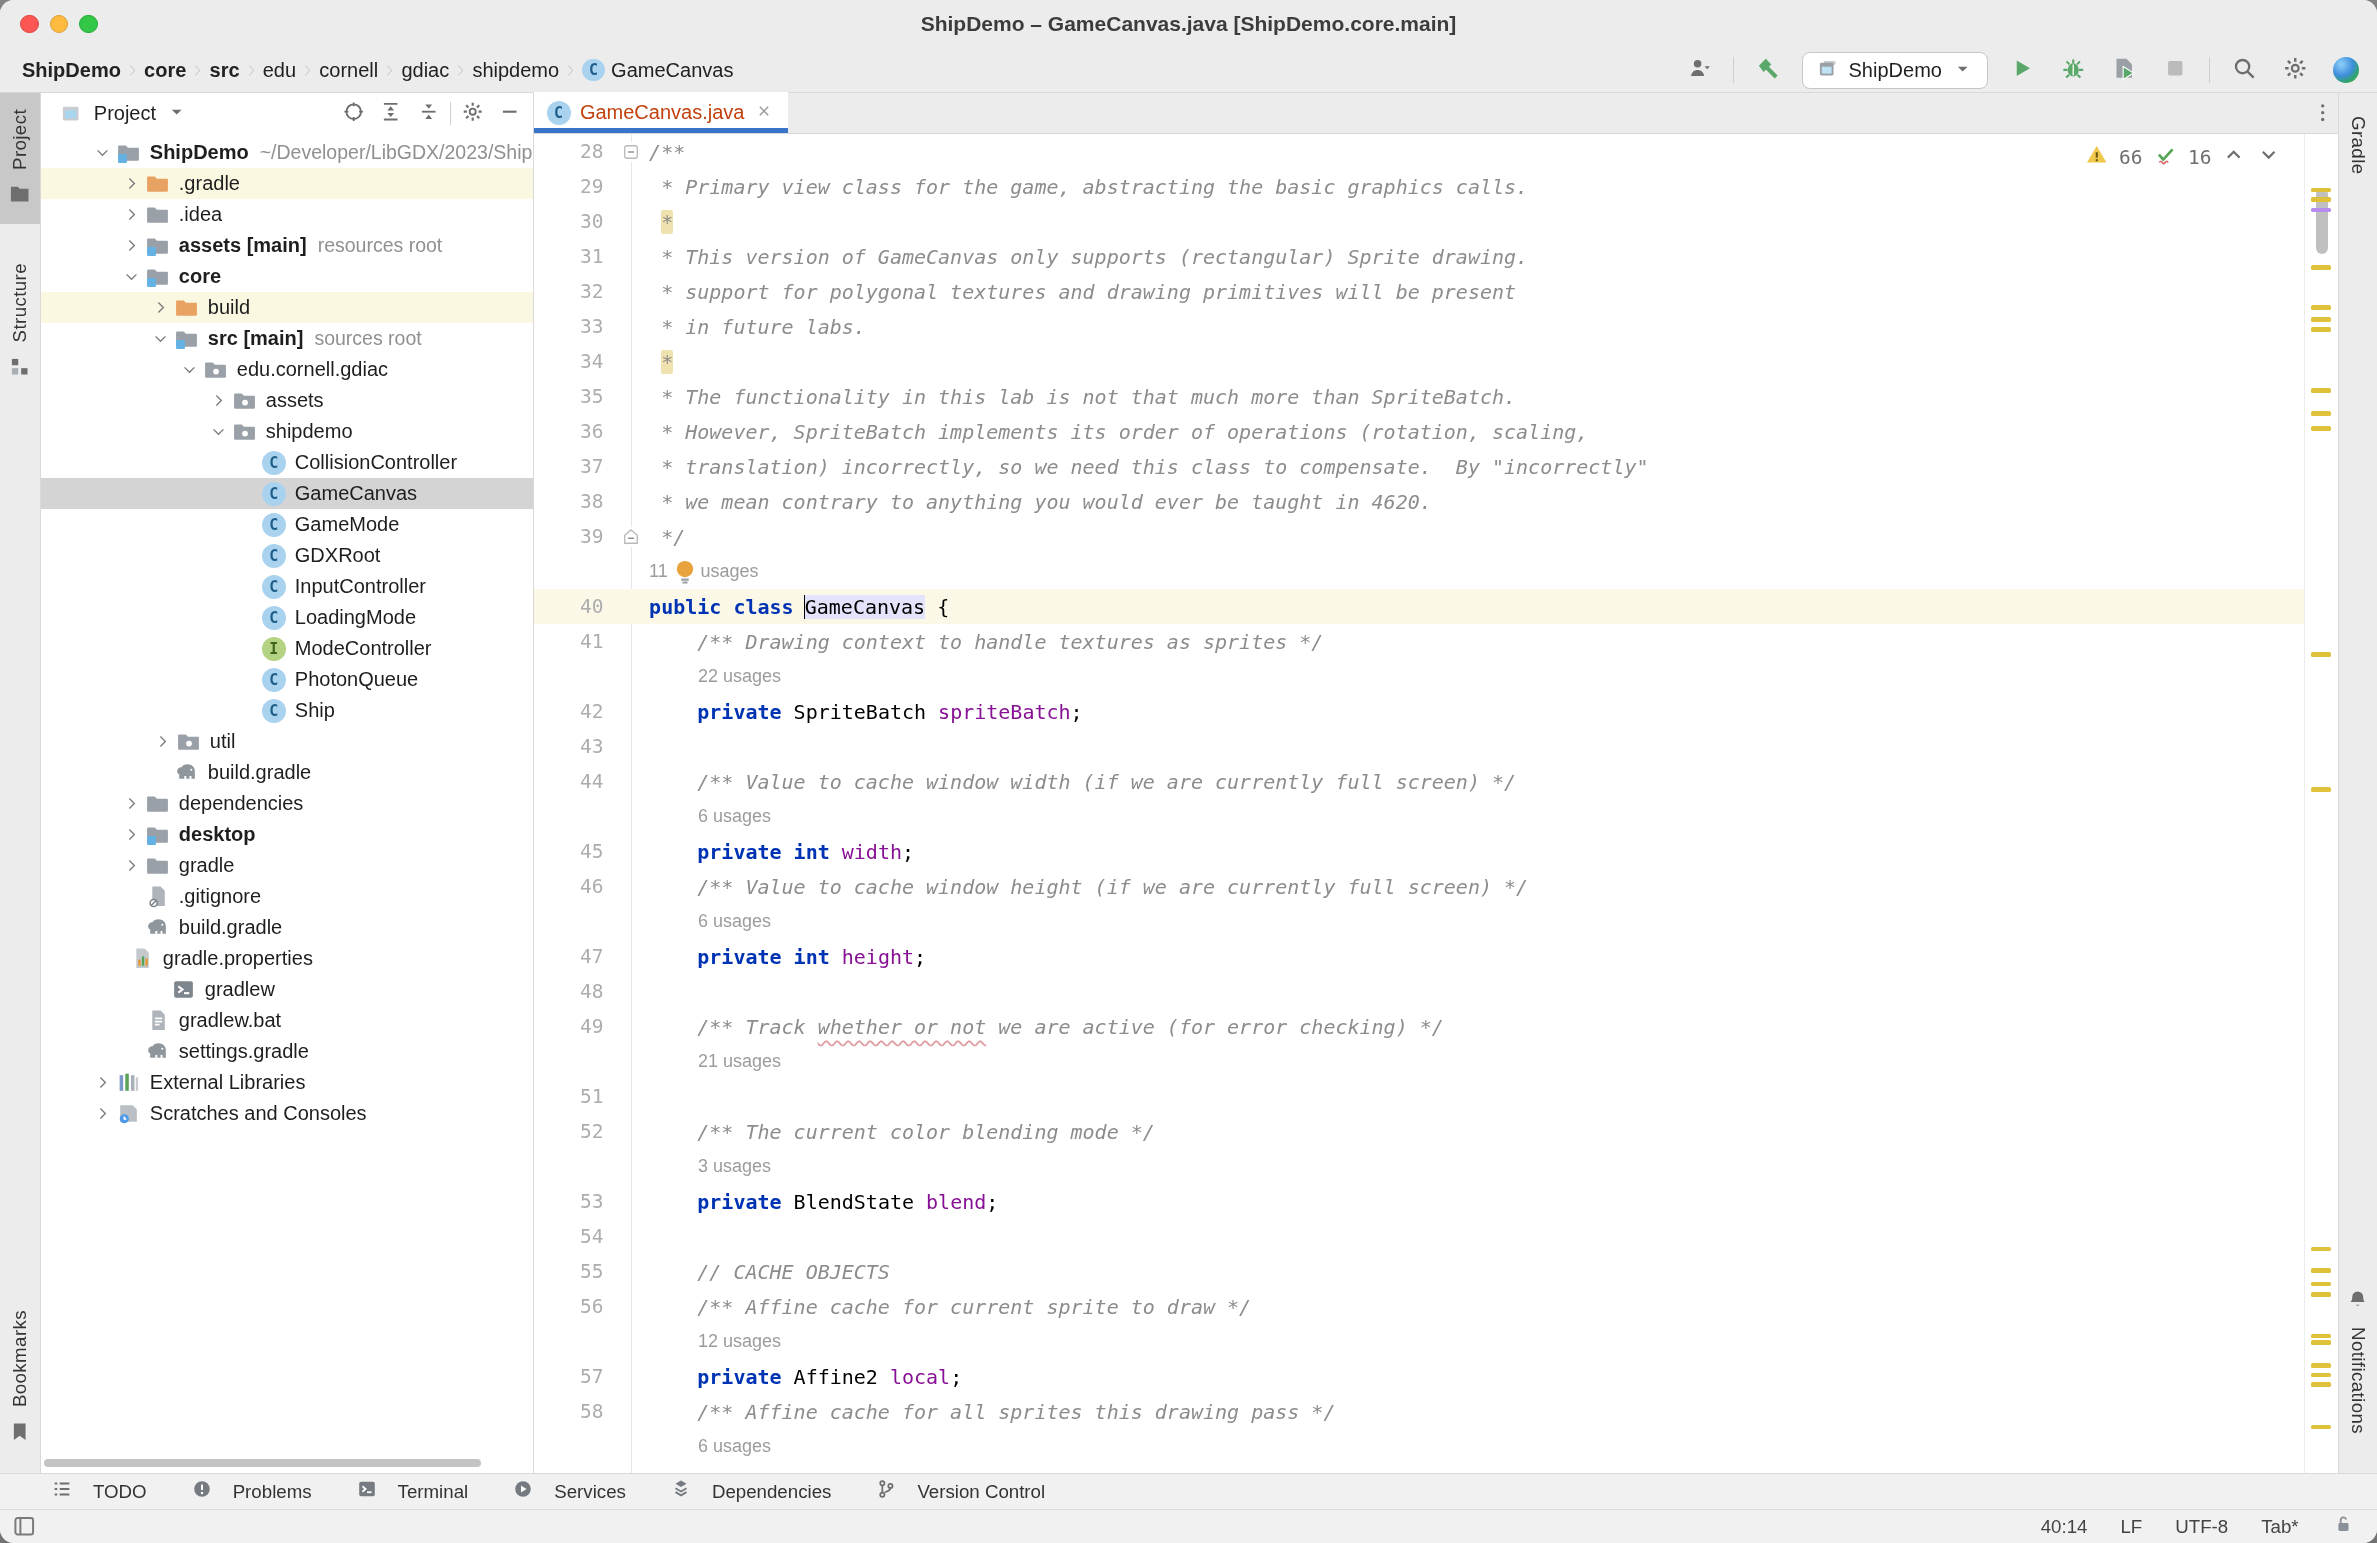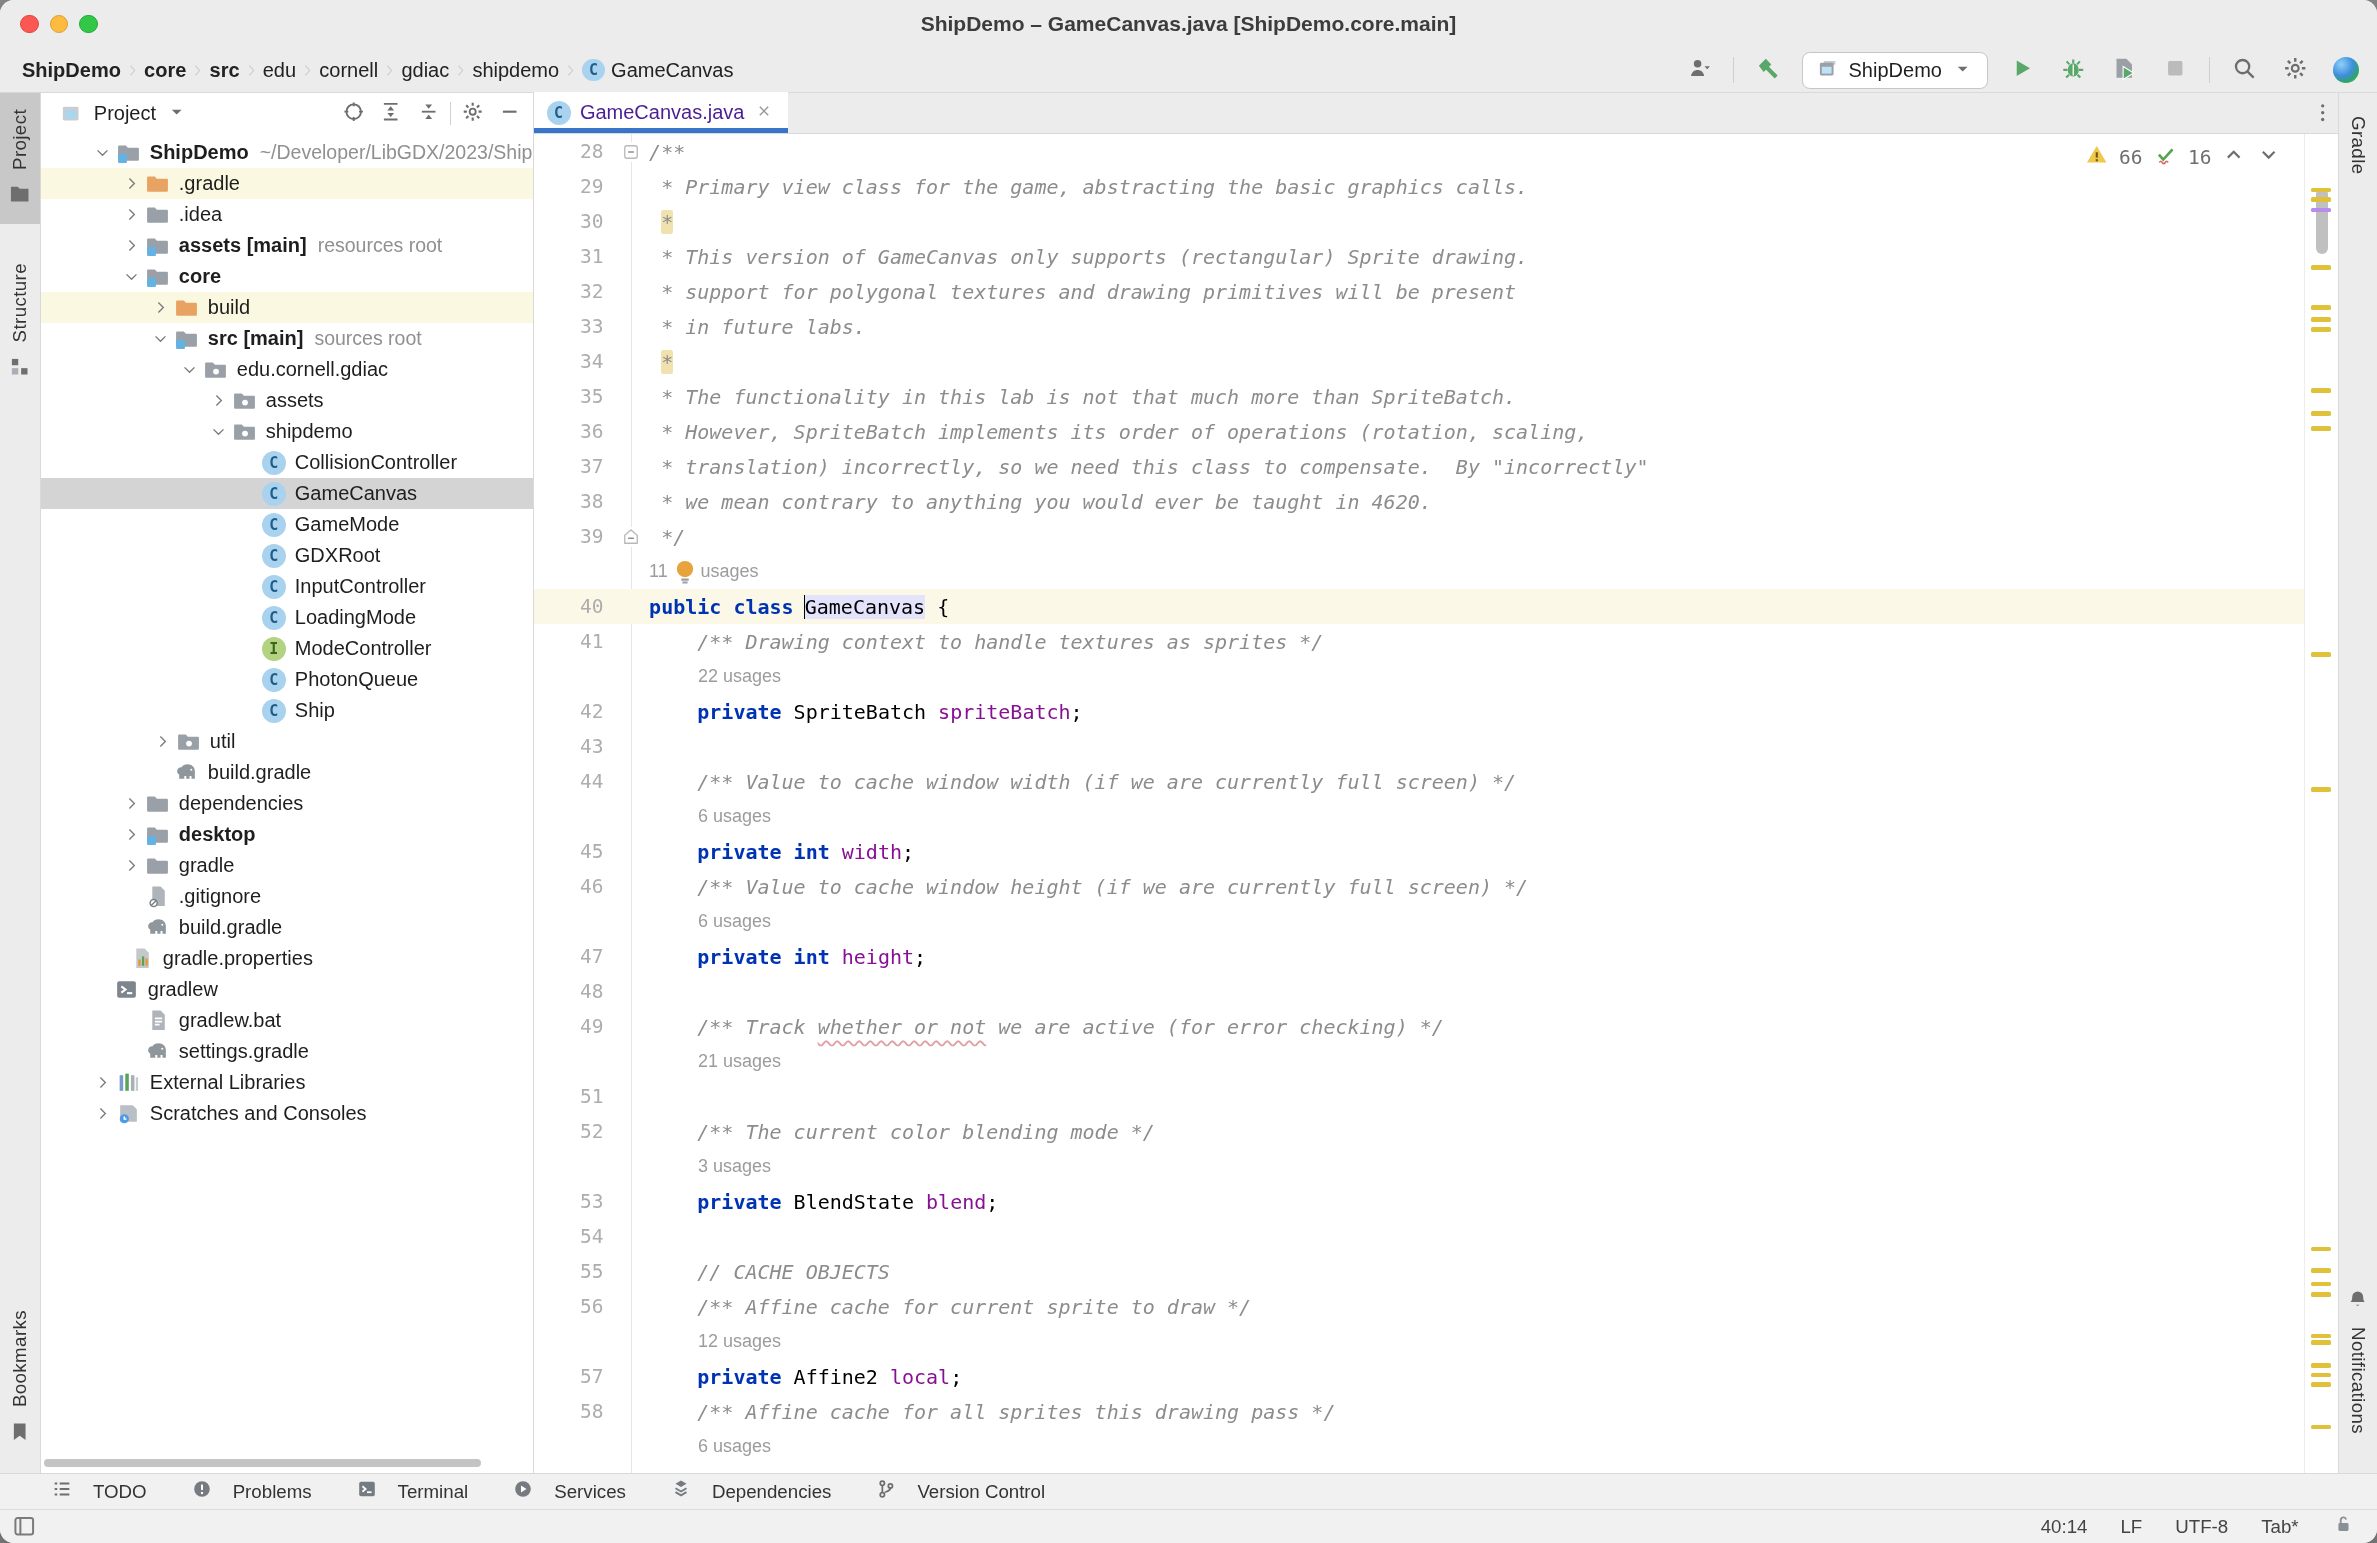--- a/index.html
+++ b/index.html
@@ -57,21 +57,21 @@
   .badge.c{background:#a9d2ef;color:#1d5d88;}
   .badge.i{background:#b3d282;color:#3f651c;}
   .tlabel.bold{font-weight:700;}
   .tsec{color:#909090;margin-left:11px;font-size:19.5px;}
   .hscroll{position:absolute;bottom:6.2px;left:3.1px;height:7.8px;width:437px;border-radius:3.9px;background:#c4c4c4;}
   
   .editorcol{flex:1;display:flex;flex-direction:column;min-width:0;}
   .tabstrip{height:41px;background:#ececec;border-bottom:0.8px solid #d9d9d9;display:flex;align-items:flex-end;flex:none;position:relative;}
   .etab{height:41px;background:#fff;display:flex;align-items:center;gap:9.4px;padding:0 14px 0 12.5px;position:relative;}
   .etab .ul{position:absolute;left:0;right:0;bottom:0;height:4.7px;background:#3874c9;}
-  .etab .tlbl{font-size:20px;color:#4c1d95;}
+  .etab .tlbl{font-size:20px;color:#c2410c;}
   .etab svg{width:20px;height:20px;}
   .tabmore{margin-left:auto;align-self:center;width:31px;height:31px;display:flex;align-items:center;justify-content:center;}
   .tabmore svg{width:23.4px;height:23.4px;}
   .editor{position:relative;flex:1;background:#fff;overflow:hidden;font-family:"DejaVu Sans Mono",monospace;}
   .rows{position:absolute;inset:0 34px 0 0;}
   .foldline{position:absolute;left:97px;top:0;bottom:0;width:0.8px;background:#e6e6e6;}
   .crow{height:35px;display:flex;align-items:center;position:relative;}
   .crow.cur{background:#fbf8e7;}
   .gut{width:82px;flex:none;text-align:right;padding-right:12.5px;font-size:19.5px;color:#adadad;}
   .fcol{width:30px;flex:none;display:flex;align-items:center;justify-content:center;}
@@ -602,21 +602,21 @@
             <span class="ticon">
               <svg viewBox="0 0 24 24">
                 <path d="M7 2.5h8l4 4V21H7z" fill="#c3c8cd"></path>
                 <rect x="9" y="13" width="2.2" height="6" fill="#e8972e"></rect>
                 <rect x="12.4" y="10" width="2.2" height="9" fill="#53a552"></rect>
                 <rect x="15.8" y="12" width="2.2" height="7" fill="#e8972e"></rect>
               </svg>
             </span>
             <span class="tlabel">gradle.properties</span>
           </div>
-          <div class="trow" style="padding-left: 46px;">
+          <div class="trow" style="padding-left: 103px;">
             <span class="tchev"></span>
             <span class="ticon">
               <svg viewBox="0 0 24 24">
                 <rect x="3" y="4" width="18" height="16" rx="2" fill="#7e868d"></rect>
                 <path d="M7 9l4 3-4 3" stroke="#fff" stroke-width="2" fill="none"></path>
                 <path d="M12.5 15.5h5" stroke="#fff" stroke-width="2"></path>
               </svg>
             </span>
             <span class="tlabel">gradlew</span>
           </div>

